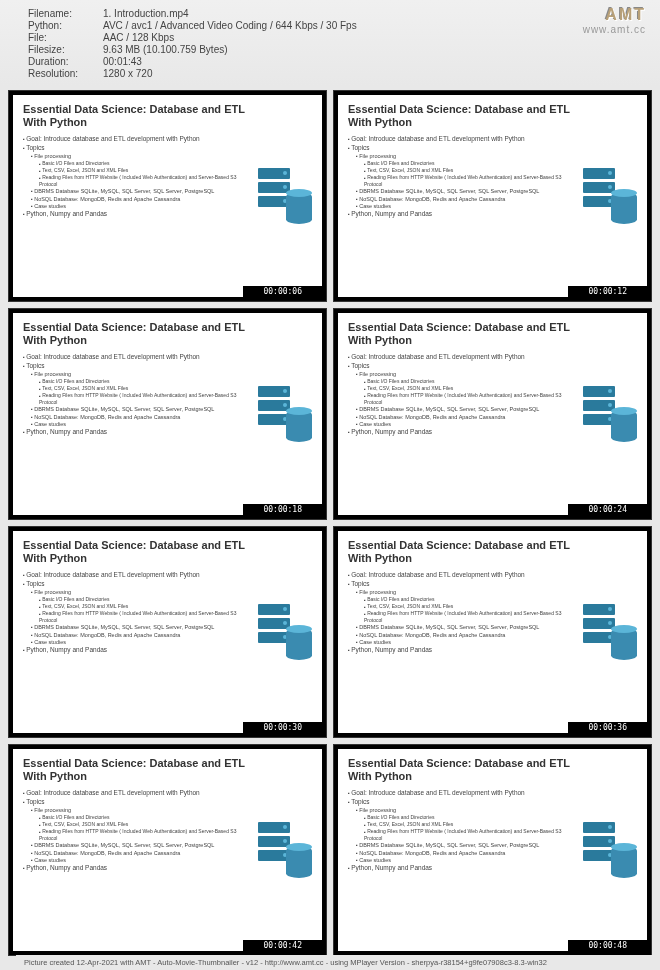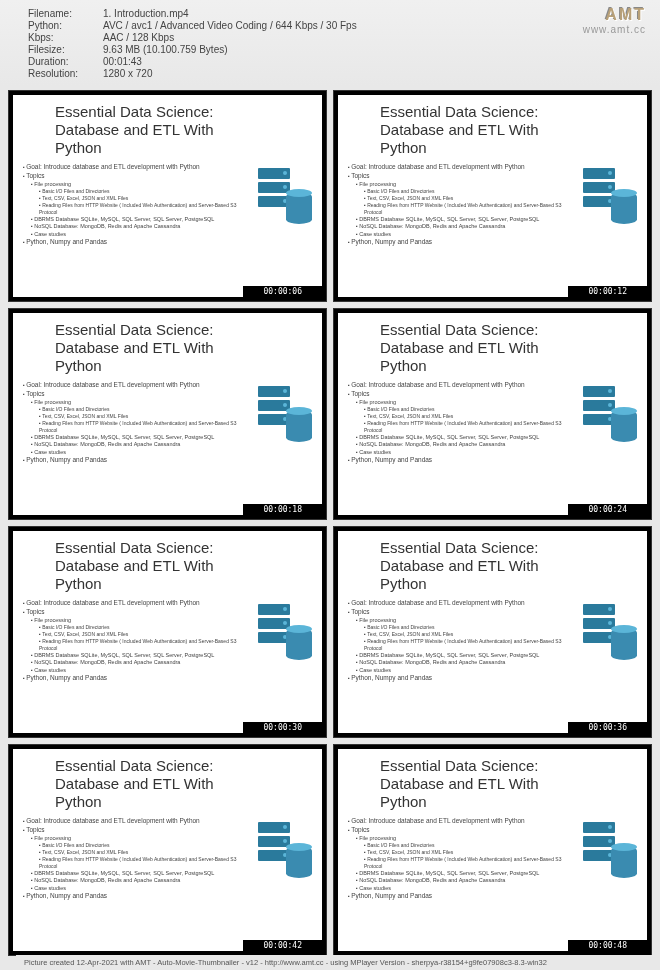--- a/index.html
+++ b/index.html
@@ -69,26 +69,25 @@
     height: calc(100% - 8px);
     padding: 8px 6px 6px 10px;
     position: relative;
     display: flex;
   }
   .slide-text {
     flex: 1;
     overflow: hidden;
   }
   .slide-title {
-    font-size: 15px;
-    font-weight: normal;
+    font-size: 11px;
+    font-weight: bold;
     color: #333;
     line-height: 1.2;
     margin-bottom: 6px;
-    margin-left: 32px;
   }
   .slide ul {
     list-style: none;
     font-size: 6.5px;
     color: #444;
     line-height: 1.35;
   }
   .slide ul li::before {
     content: "▪ ";
     font-size: 5px;
@@ -185,21 +184,21 @@
   <div id="meta-rows">
       <div class="meta-row">
         <div class="meta-label">Filename:</div>
         <div class="meta-value">1. Introduction.mp4</div>
       </div>
       <div class="meta-row">
         <div class="meta-label">Python:</div>
         <div class="meta-value">AVC / avc1 / Advanced Video Coding / 644 Kbps / 30 Fps</div>
       </div>
       <div class="meta-row">
-        <div class="meta-label">Kbps:</div>
+        <div class="meta-label">File:</div>
         <div class="meta-value">AAC / 128 Kbps</div>
       </div>
       <div class="meta-row">
         <div class="meta-label">Filesize:</div>
         <div class="meta-value">9.63 MB (10.100.759 Bytes)</div>
       </div>
       <div class="meta-row">
         <div class="meta-label">Duration:</div>
         <div class="meta-value">00:01:43</div>
       </div>

